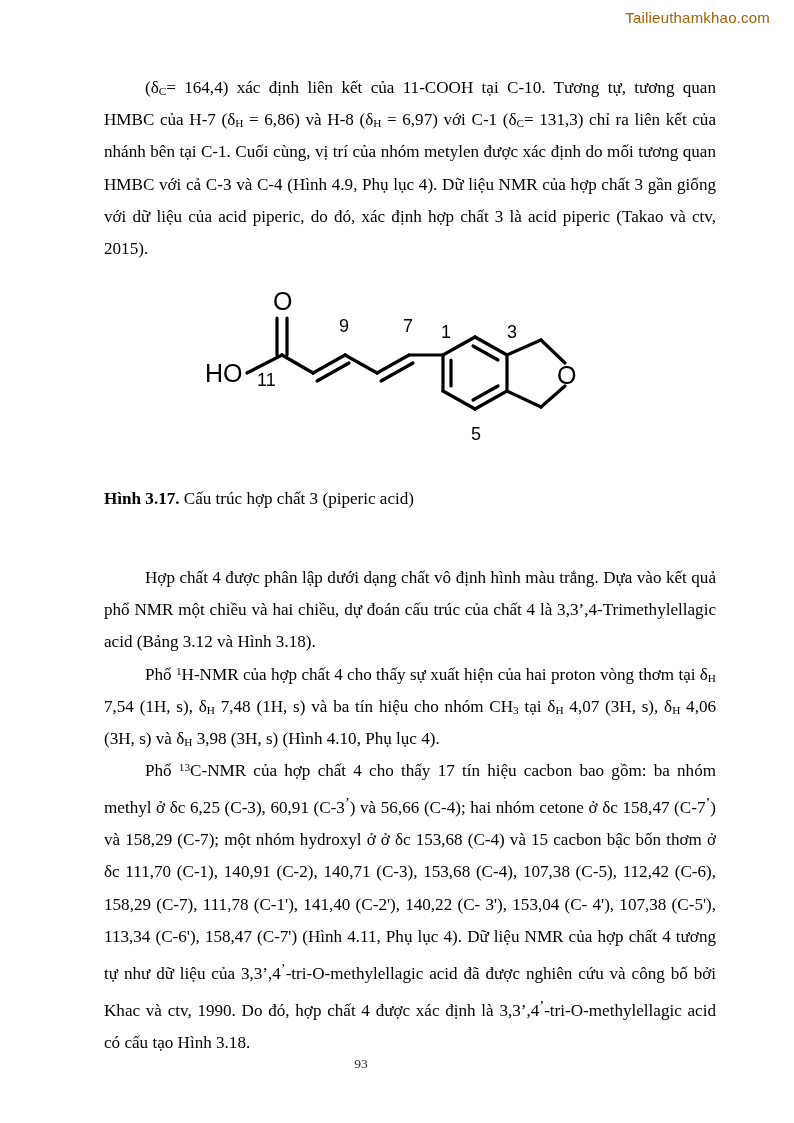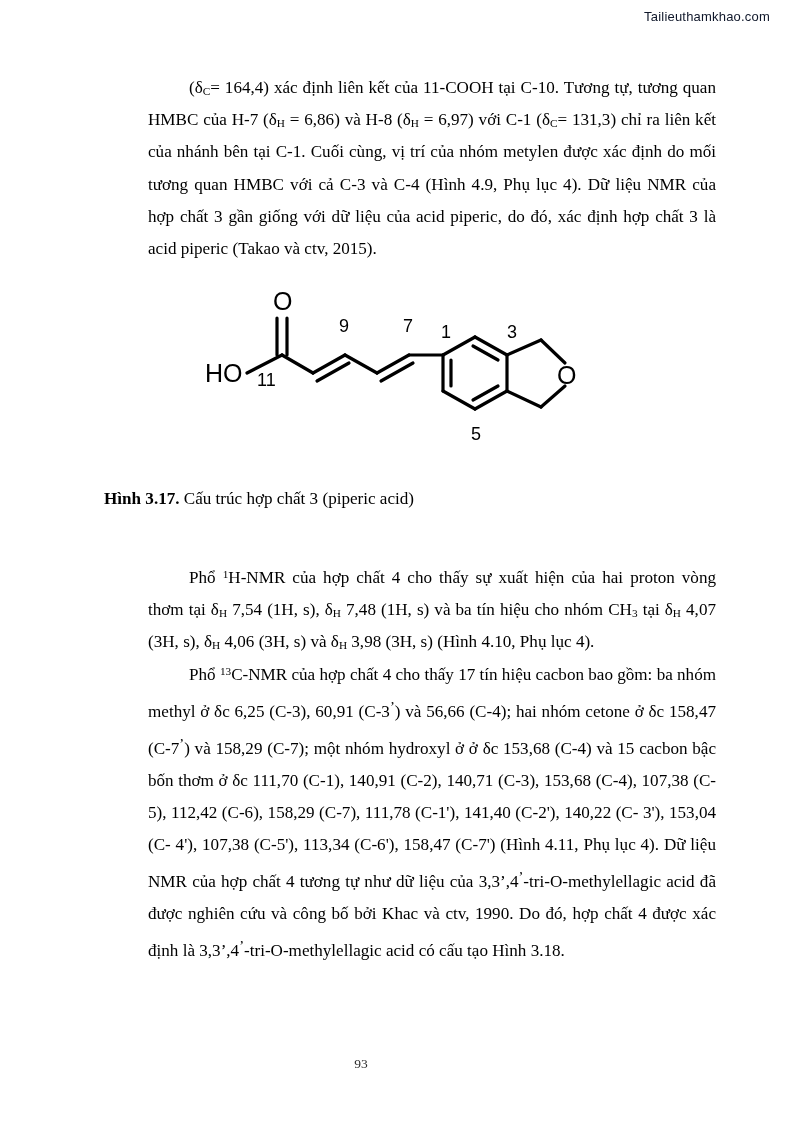--- a/index.html
+++ b/index.html
@@ -20,42 +20,42 @@
     inset: 0;
     width: 794px;
     height: 1123px;
   }
   
   .watermark {
     position: absolute;
     top: 9px;
     right: 24px;
     font-family: "Liberation Sans", "DejaVu Sans", sans-serif;
-    font-size: 13px;
+    font-size: 15px;
     letter-spacing: 0.2px;
-    color: #0f172a;
+    color: #a16207;
     user-select: none;
     white-space: nowrap;
   }
   
   .content {
     position: absolute;
     left: 104px;
     top: 72px;
     width: 612px;
   }
   p.body {
     margin: 0;
     font-size: 17.1px;
     line-height: 32.2px;
     text-align: justify;
     text-justify: inter-word;
     hyphens: none;
   }
-  p.body.indent { text-indent: 41px; margin-left: 44px; }
+  p.body.indent { text-indent: 41px; }
   sub, sup {
     font-size: 0.66em;
     line-height: 0;
   }
   sub { vertical-align: -0.22em; }
   sup { vertical-align: 0.48em; }
   .prime { font-size: 0.85em; vertical-align: 0.32em; letter-spacing: 0; }
 
   
   .figure-block {
@@ -167,19 +167,20 @@
       </g>
     </svg>
   </div>
 
   <div class="figure-caption">
     <b>Hình 3.17.</b><span> Cấu trúc hợp chất 3 (piperic acid)</span>
   </div>
 
 
   <div class="body-lower">
+    <p class="body indent" id="p2">Hợp chất 4 được phân lập dưới dạng chất vô định hình màu trắng. Dựa vào kết quả phổ NMR một chiều và hai chiều, dự đoán cấu trúc của chất 4 là 3,3’,4-Trimethylellagic acid (Bảng 3.12 và Hình 3.18).</p>
     <p class="body indent" id="p3">Phổ <sup>1</sup>H-NMR của hợp chất 4 cho thấy sự xuất hiện của hai proton vòng thơm tại δ<sub>H</sub> 7,54 (1H, s), δ<sub>H</sub> 7,48 (1H, s) và ba tín hiệu cho nhóm CH<sub>3</sub> tại δ<sub>H</sub> 4,07 (3H, s), δ<sub>H</sub> 4,06 (3H, s) và  δ<sub>H</sub> 3,98 (3H, s) (Hình 4.10, Phụ lục 4).</p>
     <p class="body indent" id="p4">Phổ <sup>13</sup>C-NMR của hợp chất 4 cho thấy 17 tín hiệu cacbon bao gồm: ba nhóm methyl ở δc 6,25 (C-3), 60,91 (C-3<span class="prime">’</span>) và 56,66 (C-4); hai nhóm cetone ở δc 158,47 (C-7<span class="prime">’</span>) và 158,29 (C-7); một nhóm hydroxyl ở ở δc 153,68 (C-4) và 15 cacbon bậc bốn thơm ở δc 111,70 (C-1), 140,91 (C-2), 140,71 (C-3), 153,68 (C-4), 107,38 (C-5), 112,42 (C-6), 158,29 (C-7), 111,78 (C-1'), 141,40 (C-2'), 140,22 (C- 3'), 153,04 (C- 4'), 107,38 (C-5'), 113,34 (C-6'), 158,47 (C-7') (Hình 4.11, Phụ lục 4). Dữ liệu NMR của hợp chất 4 tương tự như dữ liệu của 3,3’,4<span class="prime">’</span>-tri-O-methylellagic acid đã được nghiên cứu và công bố bởi Khac và ctv, 1990. Do đó, hợp chất 4 được xác định là 3,3’,4<span class="prime">’</span>-tri-O-methylellagic acid có cấu tạo Hình 3.18.</p>
   </div>
 
   <div class="page-number">93</div>
 
 </div>
 
 </body></html>

